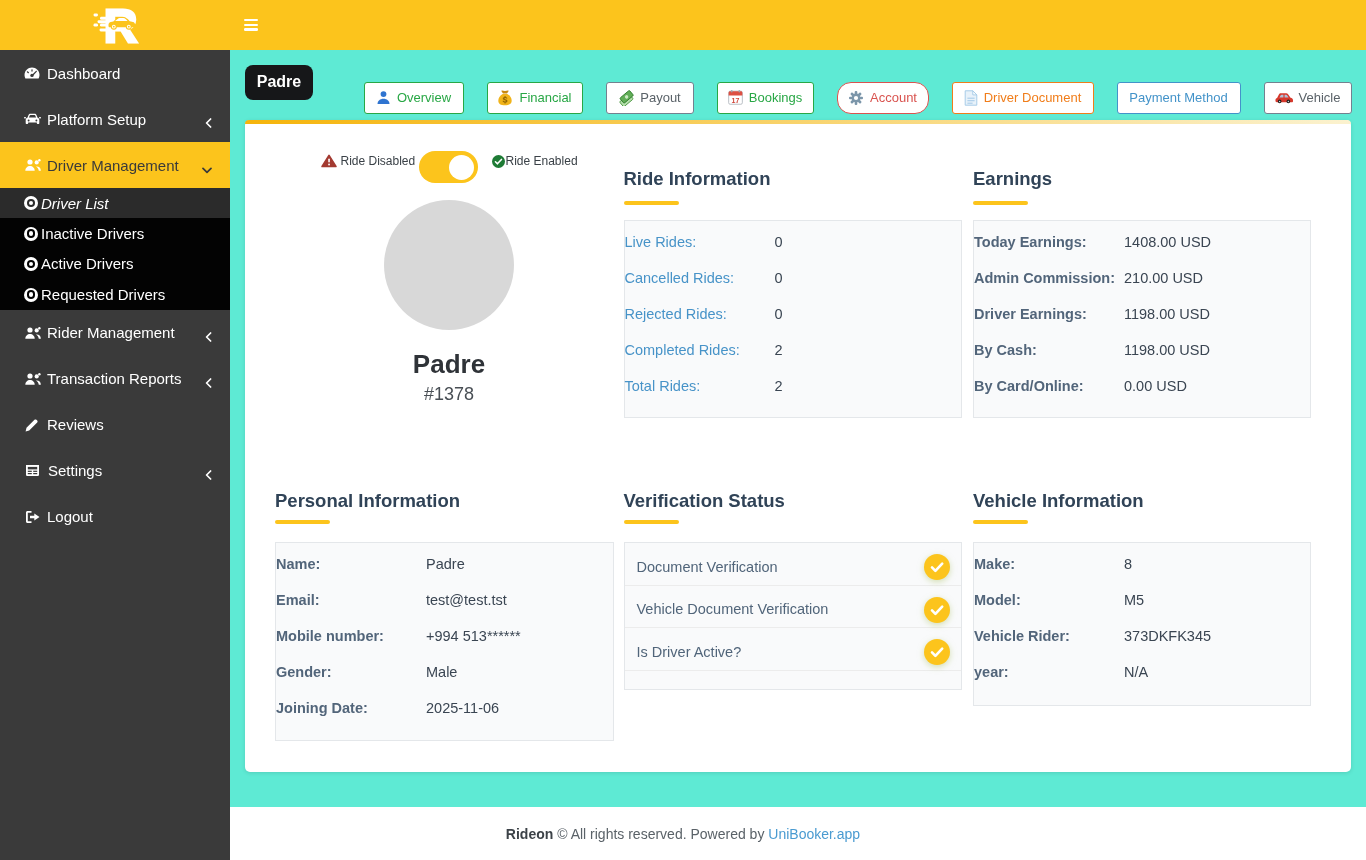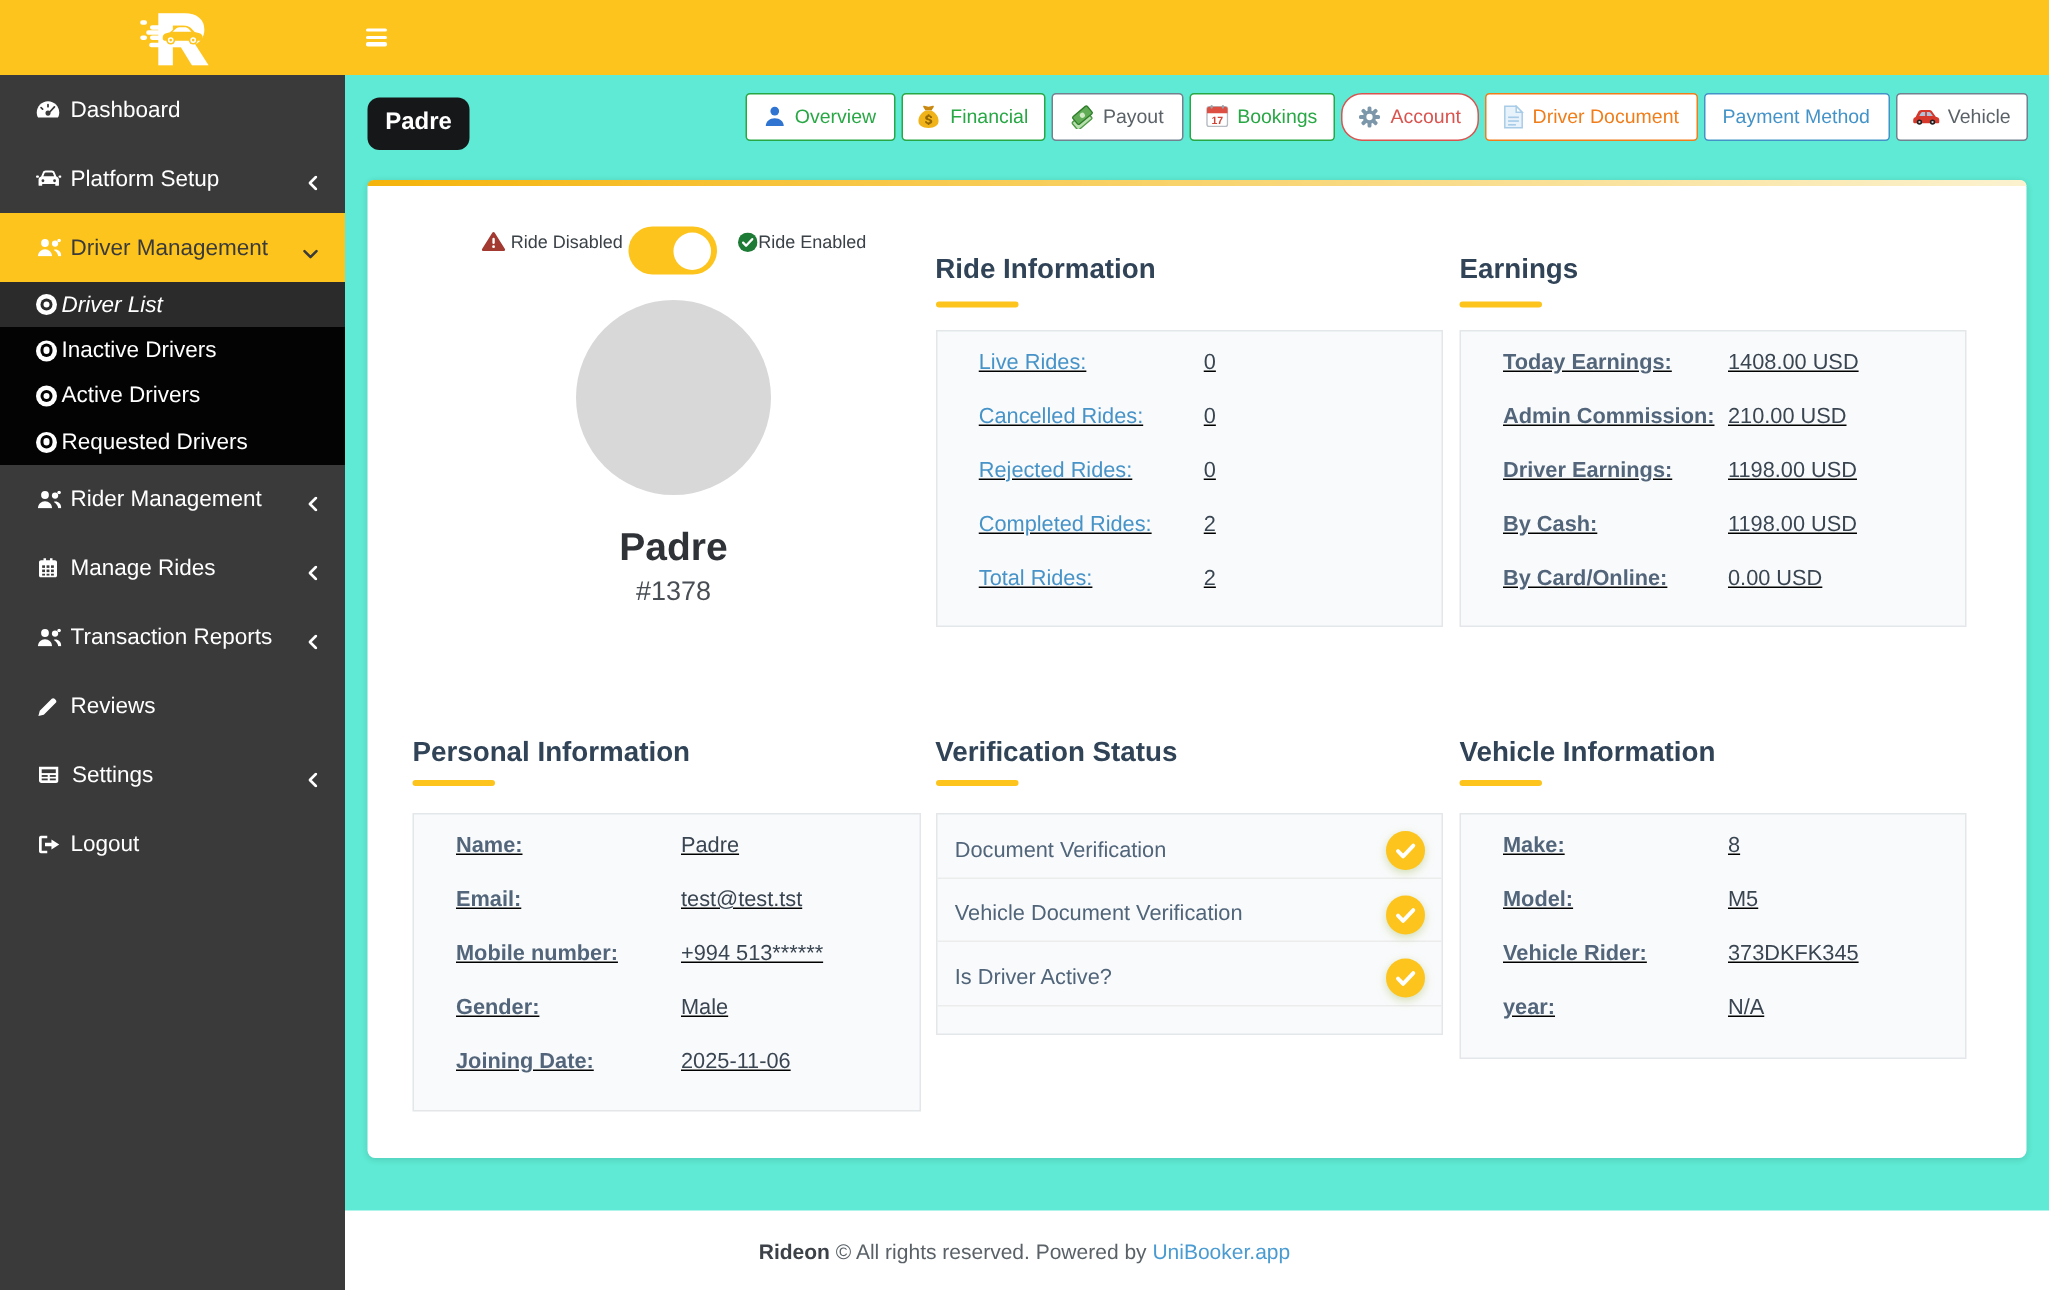--- a/index.html
+++ b/index.html
@@ -23,39 +23,39 @@
 #submenu { background:#030303; }
 .sitem { position:relative; height:30.5px; display:flex; align-items:center; }
 .sitem.sel { background:#2b2b2b;font-style:italic; }
 .sitem .bullet { position:absolute; left:24px; top:8.5px; width:14px; height:14px; border-radius:50%; background:#fff; }
 .sitem .bullet i { position:absolute; left:2.7px; top:2.7px; width:8.6px; height:8.6px; border-radius:50%; background:#030303; display:block; }
 .sitem .bullet i b { position:absolute; left:2.2px; top:2.2px; width:4.2px; height:4.2px; border-radius:50%; background:#fff; display:block; }
 .sitem .stxt { position:absolute; left:41px; }
 
 
 #badge { position:absolute; left:245px; top:64.5px; width:68px; height:35px; background:#161719; border-radius:8px; color:#fff; font-weight:bold; font-size:16px; display:flex; align-items:center; justify-content:center; z-index:5; }
-#tabs { position:absolute; right:14.5px; top:62px; display:flex; gap:4px; z-index:5;justify-content:flex-end; }
+#tabs { position:absolute; right:14.5px; top:82px; display:flex; gap:23px; z-index:5;justify-content:flex-end; }
 .tab { height:31.5px; display:flex; align-items:center; justify-content:center; gap:6px; border:1px solid; border-radius:3px; background:#fff; font-size:13px; white-space:nowrap; }
 .tab.green { border-color:#28a745; color:#28a745; }
 .tab.gray { border-color:#73818f; color:#5a6268; }
 .tab.red { border-color:#d9534f; color:#d9534f; }
 .tab.orange { border-color:#f07d1a; color:#f07d1a; }
 .tab.blue { border-color:#4393c9; color:#4393c9; }
 
 
 #card { position:absolute; left:245px; top:120px; width:1106px; height:652px; background:#fff; border-radius:5px; box-shadow:0 1px 4px rgba(0,0,0,.12); z-index:5; }
 #cardtop { position:absolute; left:0; top:0; width:1106px; height:4px; border-radius:5px 5px 0 0; background:linear-gradient(90deg,#f5b40b,#fbf2cf); }
 
 
 .h5 { position:absolute; font-size:18.5px; font-weight:bold; color:#304357; }
 .uline { position:absolute; width:55px; height:3.5px; background:#fcc41c; border-radius:2px; }
 
 
 .box { position:absolute; background:#f9fafb; border:1px solid #e4e7ea; }
-.rrow { height:36px; display:flex; align-items:center; padding-left:28px;text-decoration:underline; }
+.rrow { height:36px; display:flex; align-items:center; padding-left:0; }
 .rrow .lbl { width:150px; font-size:14.5px; }
 .rrow .val { font-size:14.5px; color:#3a4552; }
 .bluelbl { color:#4793c8; }
 .slate { color:#52657a; font-weight:bold; }
 
 
 .vrow { position:relative; height:42.6px; border-bottom:1px solid #ececec; display:flex; align-items:center; padding:0 12px; font-size:14.5px; color:#51657a; }
 .vbadge { position:absolute; right:11px; width:26px; height:26px; border-radius:50%; background:#fcc41c; box-shadow:0 2px 6px rgba(180,200,120,.55); }
 
 
@@ -193,42 +193,20 @@
             <g fill="#fff">
               <circle cx="6" cy="3" r="2.6"></circle>
               <path d="M1.3 11.8c0-2.6 2.1-4.7 4.7-4.7s4.7 2.1 4.7 4.7H1.3z"></path>
               <circle cx="12.7" cy="3.4" r="2.1"></circle>
               <path d="M11.9 7.6c1.6.9 2.7 2.4 2.9 4.2h2v-.5c0-2.2-1.8-3.9-3.9-3.9-.4 0-.7.1-1 .2z"></path>
               <circle cx="15.4" cy="1.3" r="1.2"></circle>
             </g>
           </svg>
         </span>
         <span class="mtxt">Rider Management</span>
-        <span class="chev"><svg width="7" height="10" viewBox="0 0 7 10">
-            <path d="M5.6 1L1.6 5l4 4" stroke="#fff" stroke-width="1.7" fill="none" stroke-linecap="round" stroke-linejoin="round"></path>
-          </svg></span>
-      </div>
-    <div class="mitem">
-        <span class="mico">
-          <svg width="12" height="13" viewBox="0 0 12 13">
-            <path fill="#fff" d="M3 .2h1.7v1.3h2.6V.2H9v1.3h1.6c.8 0 1.4.6 1.4 1.4v8.7c0 .8-.6 1.4-1.4 1.4H1.4c-.8 0-1.4-.6-1.4-1.4V2.9c0-.8.6-1.4 1.4-1.4H3V.2z"></path>
-            <g fill="#3a3a3a">
-              <rect x="2.1" y="4.9" width="1.9" height="1.7"></rect>
-              <rect x="5.05" y="4.9" width="1.9" height="1.7"></rect>
-              <rect x="8" y="4.9" width="1.9" height="1.7"></rect>
-              <rect x="2.1" y="7.7" width="1.9" height="1.7"></rect>
-              <rect x="5.05" y="7.7" width="1.9" height="1.7"></rect>
-              <rect x="8" y="7.7" width="1.9" height="1.7"></rect>
-              <rect x="2.1" y="10.5" width="1.9" height="1.2"></rect>
-              <rect x="5.05" y="10.5" width="1.9" height="1.2"></rect>
-              <rect x="8" y="10.5" width="1.9" height="1.2"></rect>
-            </g>
-          </svg>
-        </span>
-        <span class="mtxt">Manage Rides</span>
         <span class="chev"><svg width="7" height="10" viewBox="0 0 7 10">
             <path d="M5.6 1L1.6 5l4 4" stroke="#fff" stroke-width="1.7" fill="none" stroke-linecap="round" stroke-linejoin="round"></path>
           </svg></span>
       </div>
     <div class="mitem">
         <span class="mico">
           <svg width="17" height="12" viewBox="0 0 17 12">
             <g fill="#fff">
               <circle cx="6" cy="3" r="2.6"></circle>
               <path d="M1.3 11.8c0-2.6 2.1-4.7 4.7-4.7s4.7 2.1 4.7 4.7H1.3z"></path>

